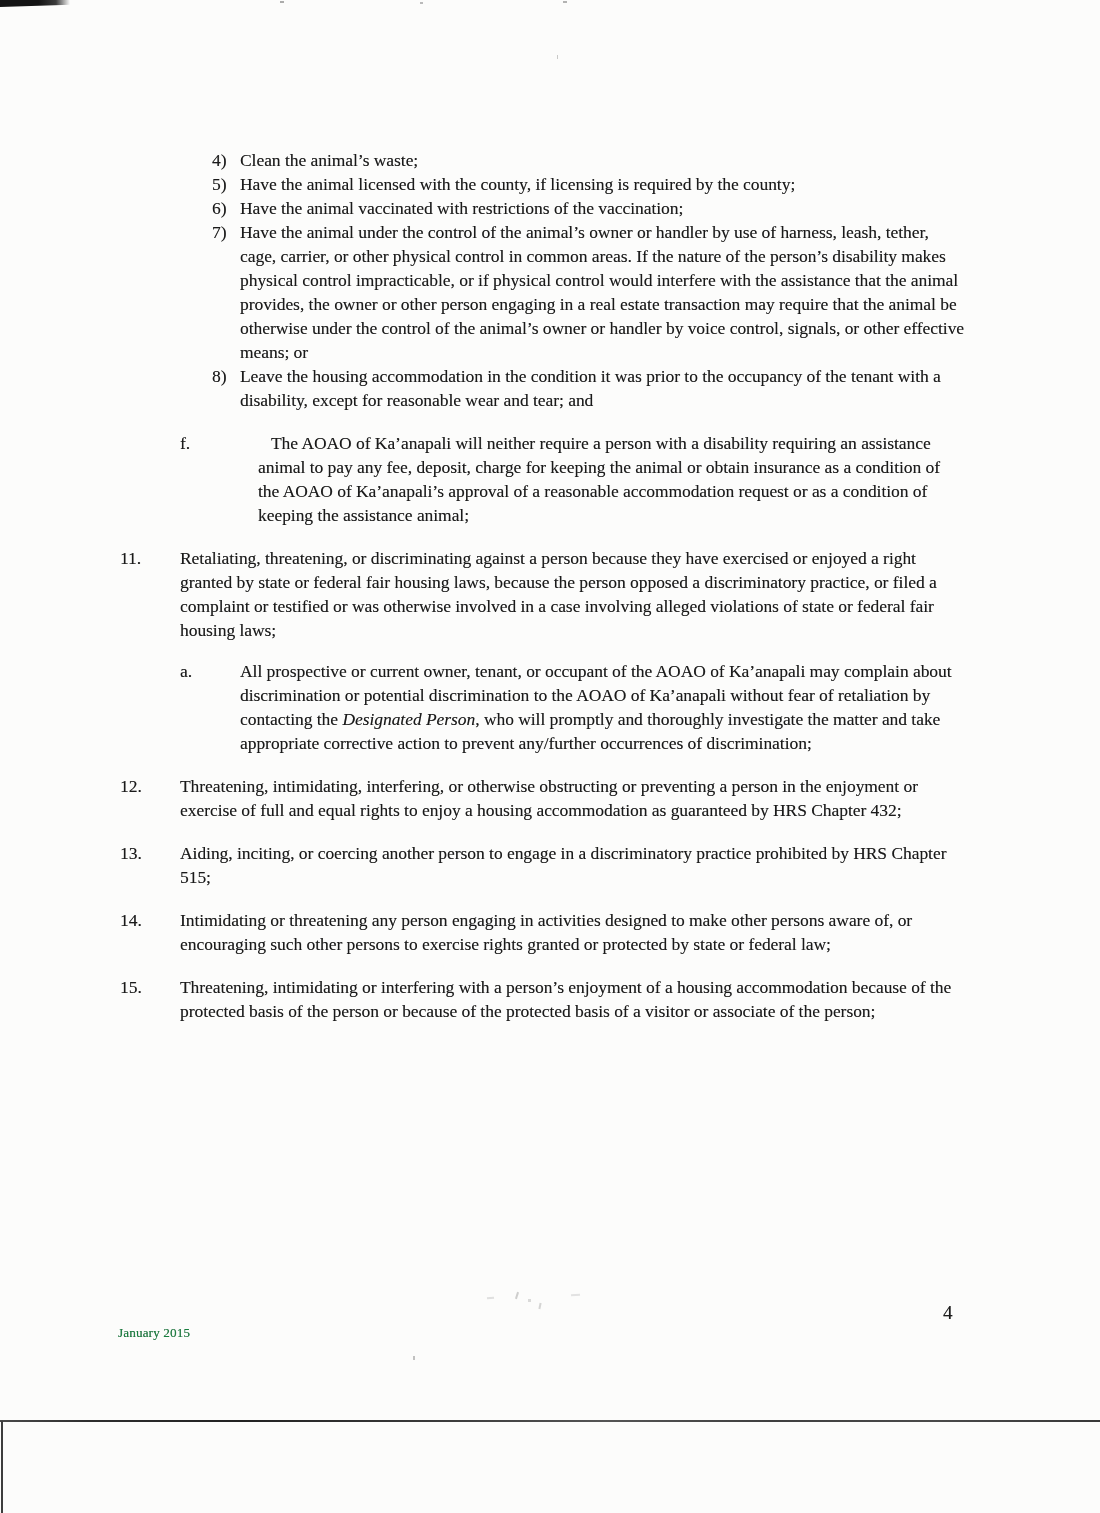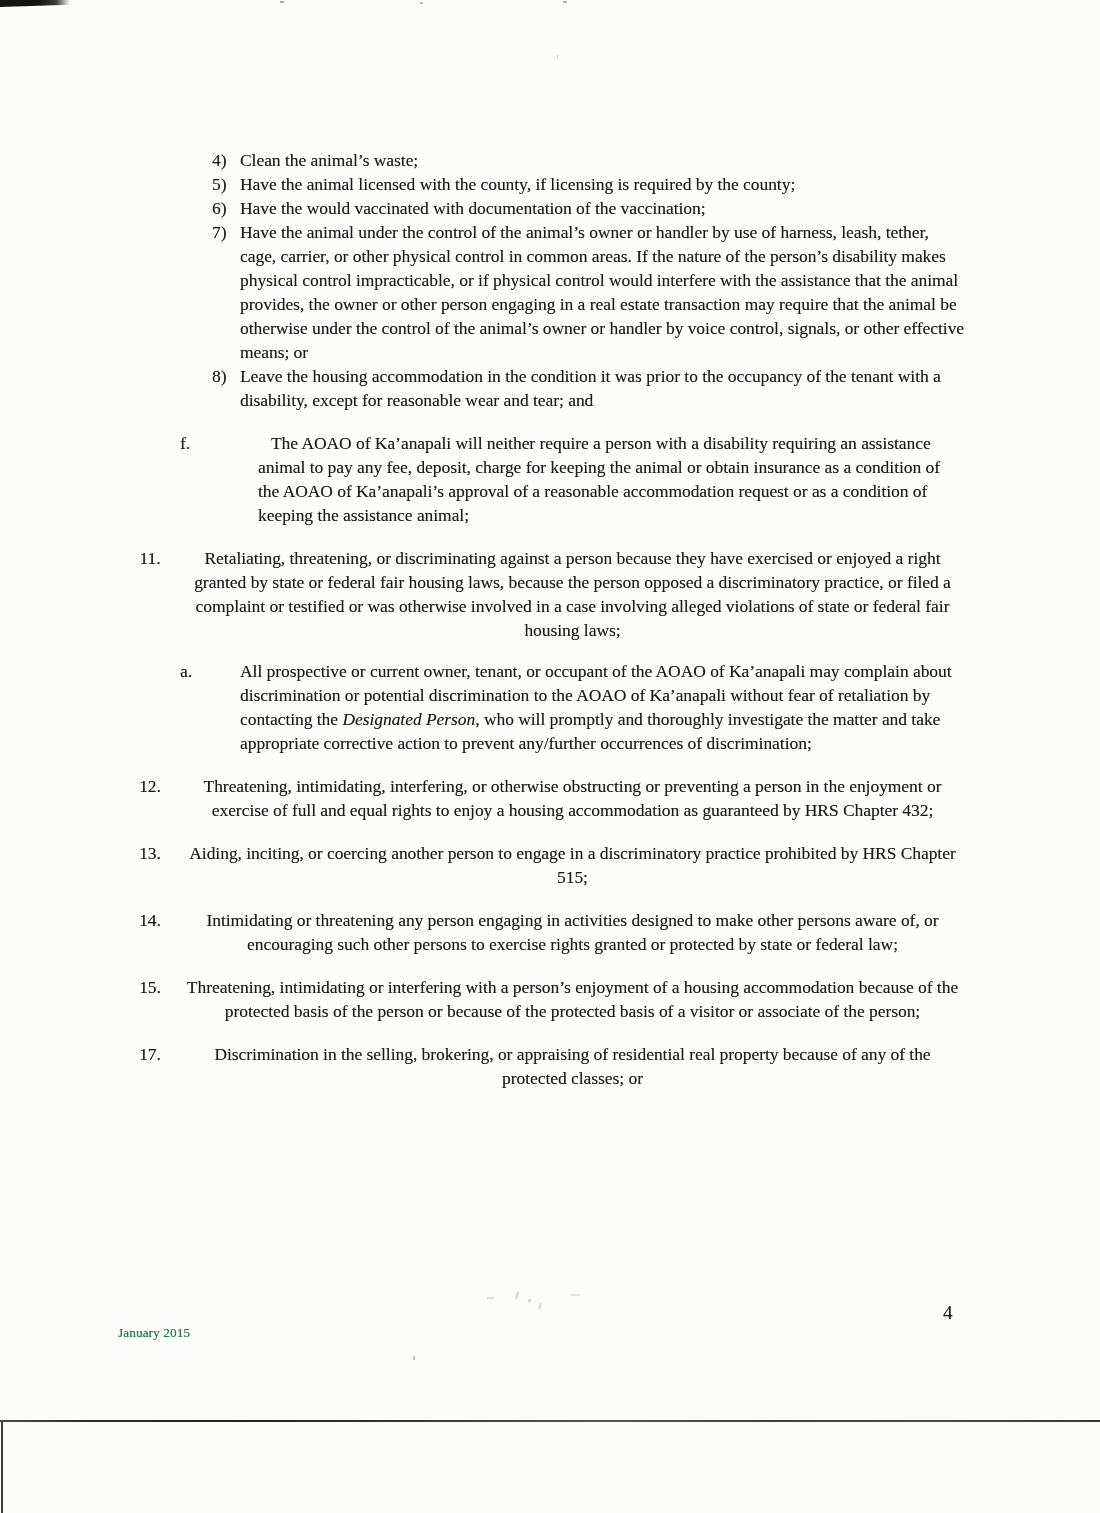--- a/index.html
+++ b/index.html
@@ -28,21 +28,21 @@
   .paren-item { margin-left:92px; }
   .paren-item .marker { width:28px; }
 
   
   .sub-item { margin-left:60px; margin-top:19px; }
   .sub-item .marker { width:60px; }
   .sub-item.tight { margin-top:17px; }
   .first-indent { text-indent:13px;margin-left:18px; }
 
   
-  .main-item { margin-top:19px;text-align:center; }
+  .main-item { margin-top:19px; }
   .main-item .marker { width:60px; }
 
   em { }
 
   .footer-date {
     position:absolute; left:118px; top:1325px;
     font-size:13px; letter-spacing:0.2px; color:#15803d;
     text-shadow:0.2px 0.2px 0.3px rgba(25,25,25,0.5);
   }
   .page-number {
@@ -97,21 +97,21 @@
       <div class="item paren-item">
         <span class="marker">4)</span>
         <div class="body"><span>Clean the animal’s waste;</span></div>
       </div>
       <div class="item paren-item">
         <span class="marker">5)</span>
         <div class="body"><span>Have the animal licensed with the county, if licensing is required by the county;</span></div>
       </div>
       <div class="item paren-item">
         <span class="marker">6)</span>
-        <div class="body"><span>Have the would vaccinated with documentation of the vaccination;</span></div>
+        <div class="body"><span>Have the animal vaccinated with restrictions of the vaccination;</span></div>
       </div>
       <div class="item paren-item">
         <span class="marker">7)</span>
         <div class="body"><span>Have the animal under the control of the animal’s owner or handler by use of harness, leash, tether, cage, carrier, or other physical control in common areas.  If the nature of the person’s disability makes physical control impracticable, or if physical control would interfere with the assistance that the animal provides, the owner or other person engaging in a real estate transaction may require that the animal be otherwise under the control of the animal’s owner or handler by voice control, signals, or other effective means; or</span></div>
       </div>
       <div class="item paren-item">
         <span class="marker">8)</span>
         <div class="body"><span>Leave the housing accommodation in the condition it was prior to the occupancy of the tenant with a disability, except for reasonable wear and tear; and</span></div>
       </div>
       <div class="item sub-item">
@@ -135,24 +135,20 @@
         <div class="body"><span>Aiding, inciting, or coercing another person to engage in a discriminatory practice prohibited by HRS Chapter 515;</span></div>
       </div>
       <div class="item main-item">
         <span class="marker">14.</span>
         <div class="body"><span>Intimidating or threatening any person engaging in activities designed to make other persons aware of, or encouraging such other persons to exercise rights granted or protected by state or federal law;</span></div>
       </div>
       <div class="item main-item">
         <span class="marker">15.</span>
         <div class="body"><span>Threatening, intimidating or interfering with a person’s enjoyment of a housing accommodation because of the protected basis of the person or because of the protected basis of a visitor or associate of the person;</span></div>
       </div>
-      <div class="item main-item">
-        <span class="marker">17.</span>
-        <div class="body"><span>Discrimination in the selling, brokering, or appraising of residential real property because of any of the protected classes; or</span></div>
-      </div>
     </main>
 
   <div class="footer-date">January 2015</div>
   <div class="page-number">4</div>
 
   <div class="next-page-line"></div>
   <div class="next-page-edge"></div>
 </div>
 
 </body></html>

